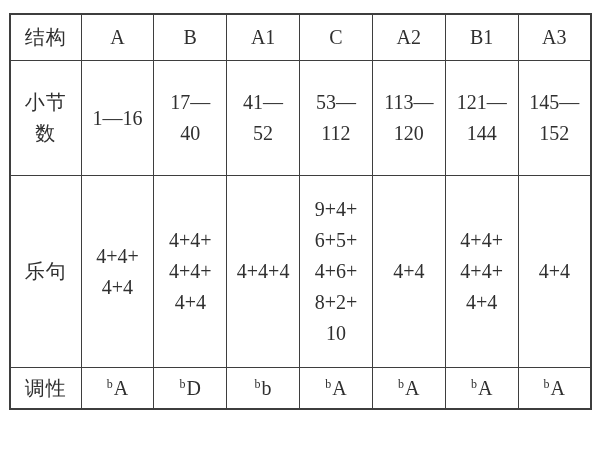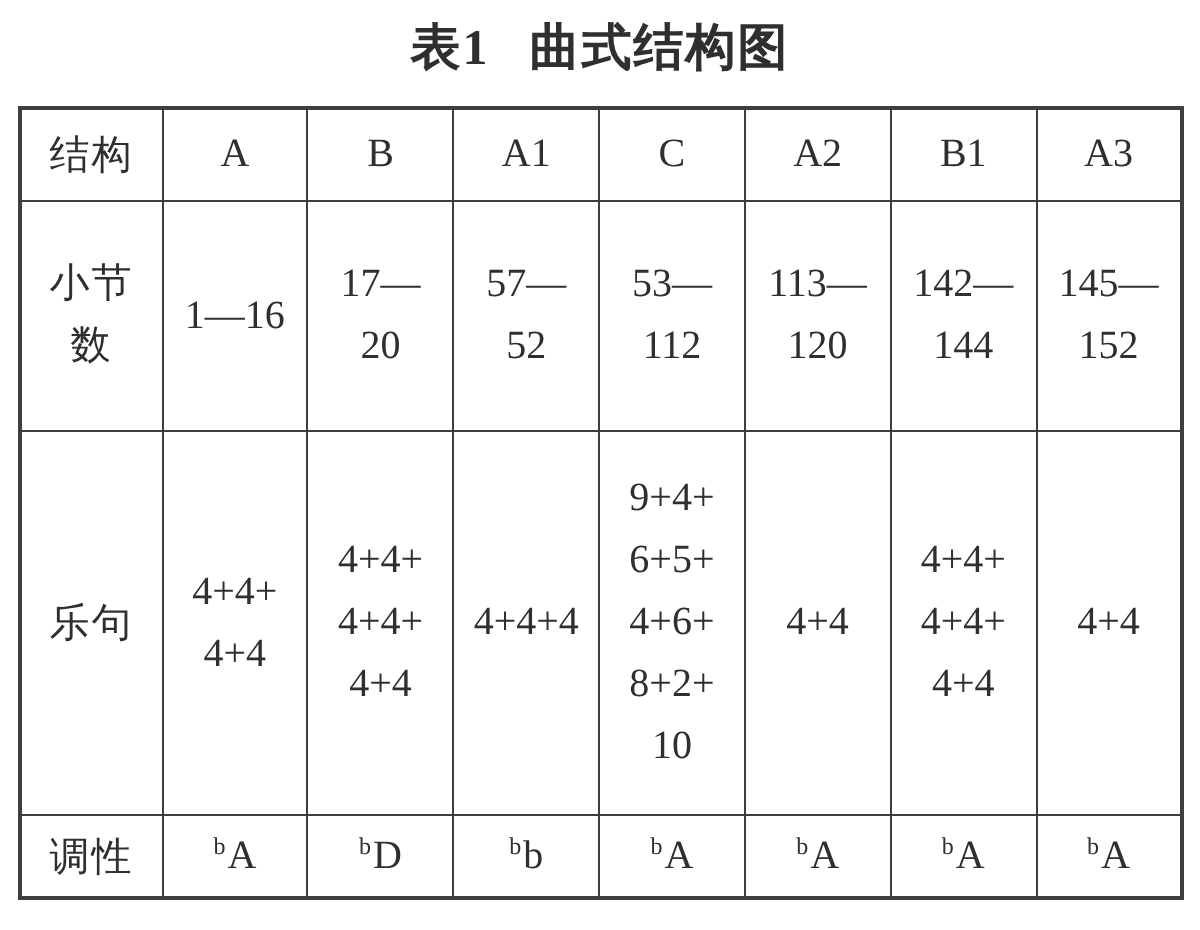--- a/index.html
+++ b/index.html
@@ -52,21 +52,20 @@
     position: relative;
     top: -7px;
     margin-right: 1px;
   }
 </style>
 </head>
 <body>
 
 <div class="page">
 
-  <h1 class="title"><span>表1</span><span class="title-gap"></span><span>曲式结构图</span></h1>
 
   <table class="structure">
     <colgroup>
       <col class="c-label">
         <col>
         <col>
         <col>
         <col>
         <col>
         <col>
@@ -88,36 +87,36 @@
     <tr class="r-measures">
       <td class="cn">
         <div class="ln">小节</div>
         <div class="ln">数</div>
       </td>
       <td>
         <div class="ln">1—16</div>
       </td>
       <td>
         <div class="ln">17—</div>
-        <div class="ln">20</div>
+        <div class="ln">40</div>
       </td>
       <td>
-        <div class="ln">57—</div>
+        <div class="ln">41—</div>
         <div class="ln">52</div>
       </td>
       <td>
         <div class="ln">53—</div>
         <div class="ln">112</div>
       </td>
       <td>
         <div class="ln">113—</div>
         <div class="ln">120</div>
       </td>
       <td>
-        <div class="ln">142—</div>
+        <div class="ln">121—</div>
         <div class="ln">144</div>
       </td>
       <td>
         <div class="ln">145—</div>
         <div class="ln">152</div>
       </td>
     </tr>
 
     <tr class="r-phrases">
       <td class="cn">乐句</td>

